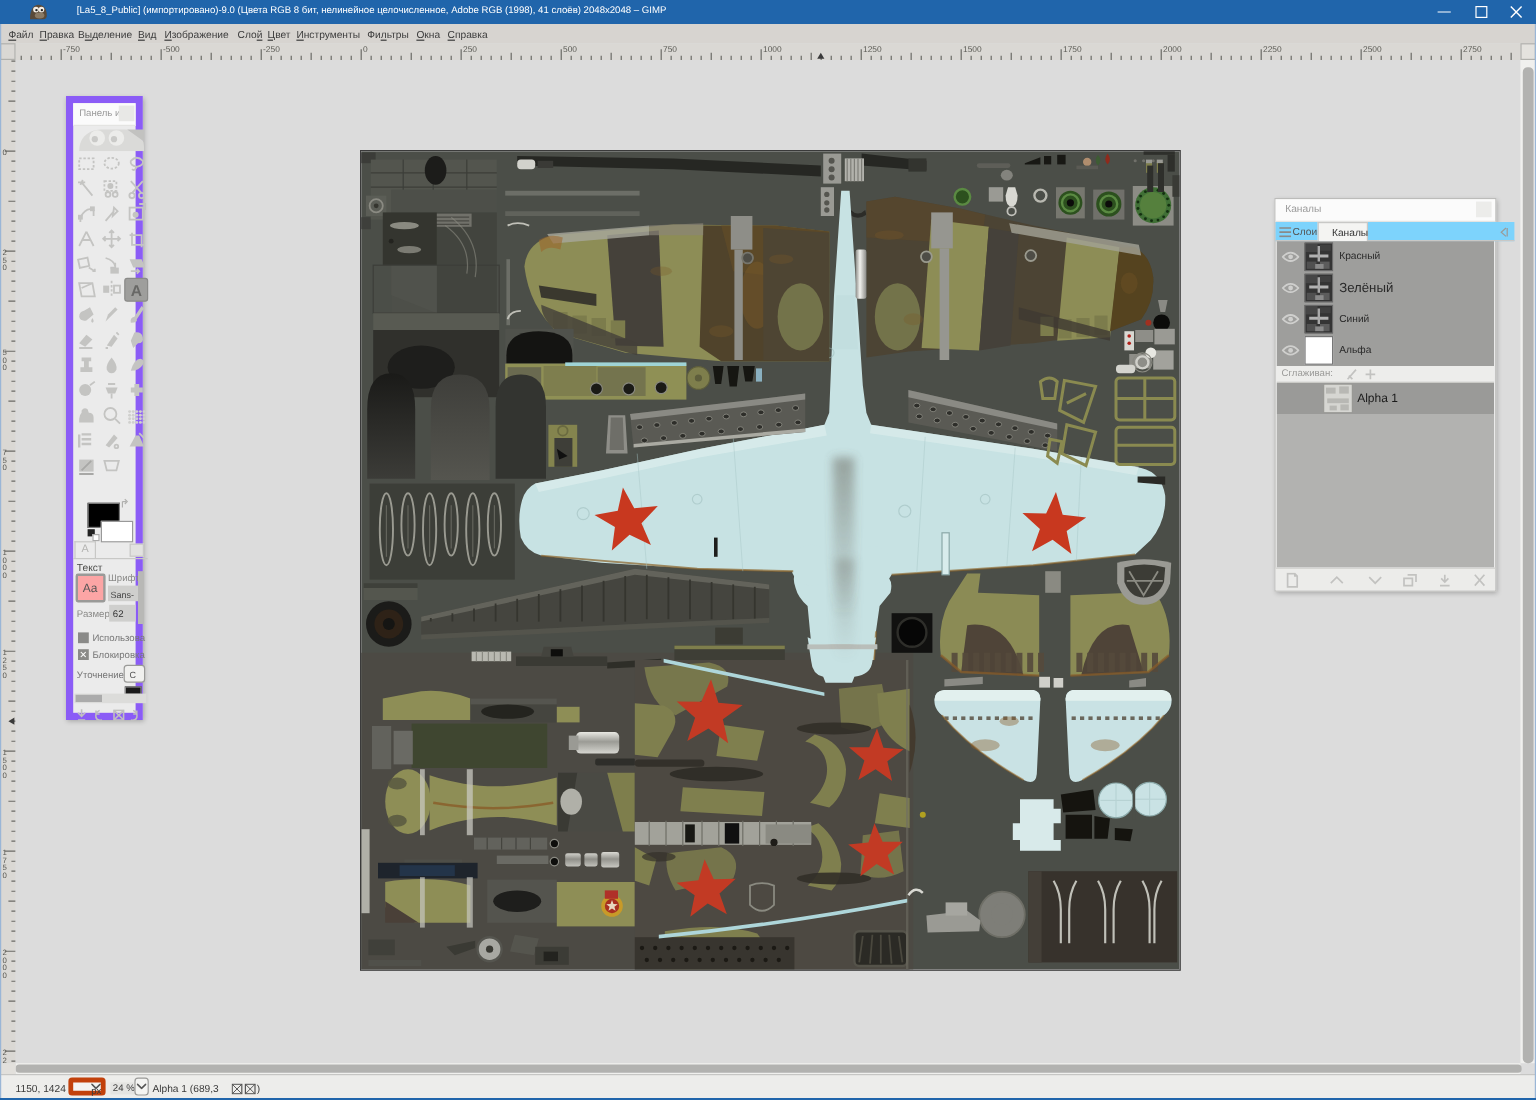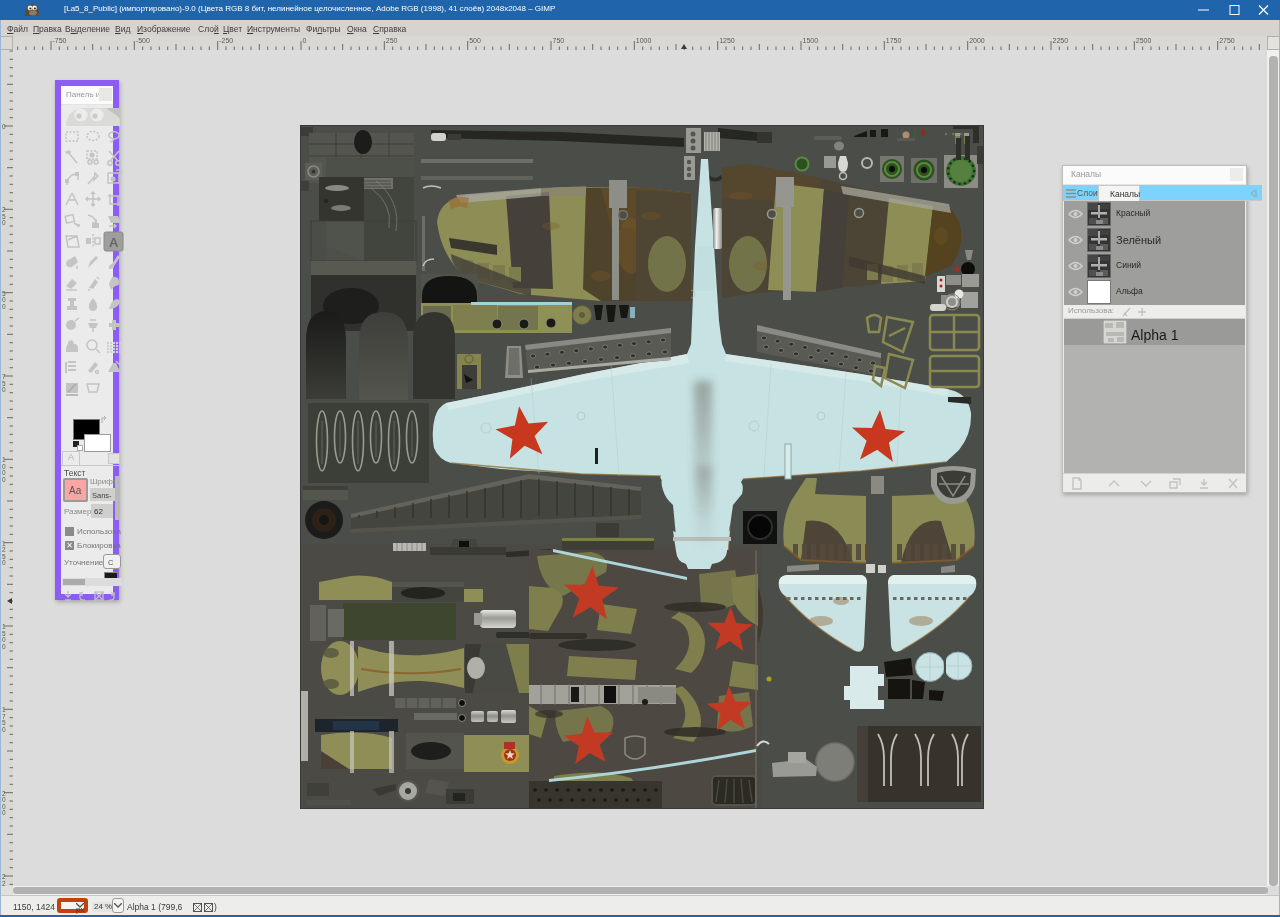--- a/index.html
+++ b/index.html
@@ -999,21 +999,21 @@
       <span style="position:absolute;left:13px;top:6px">1150, 1424</span>
       <span style="position:absolute;left:57px;top:2px;width:31px;height:15px;border:4px solid #c2410c;border-radius:3px;background:#f4f4f2;font-size:8px;padding:3px 0 0 15px">px</span>
       <svg width="8" height="5" viewBox="0 0 8 5" style="position:absolute;left:76px;top:7px">
         <path d="M0,0 L4,4 L8,0" fill="none" stroke="#555" stroke-width="1.3"></path>
       </svg>
       <span style="position:absolute;left:92px;top:6px;font-size:8px;background:#e4e4e2;padding:0 2px 1px 2px">24 %</span>
       <span style="position:absolute;left:112px;top:2px;width:12px;height:15px;border:1px solid #9a9a98;border-radius:3px;background:#f4f4f2"></span>
       <svg width="8" height="5" viewBox="0 0 8 5" style="position:absolute;left:114px;top:7px">
         <path d="M0,0 L4,4 L8,0" fill="none" stroke="#555" stroke-width="1.3"></path>
       </svg>
-      <span style="position:absolute;left:127px;top:6px">Alpha 1 (799,6 </span>
+      <span style="position:absolute;left:127px;top:6px">Alpha 1 (689,3 </span>
       <svg width="21" height="9" viewBox="0 0 21 9" style="position:absolute;left:193px;top:7px">
         <rect x="0.5" y="0.5" width="8" height="8" fill="none" stroke="#555"></rect>
         <path d="M0.5,0.5 L8.5,8.5 M8.5,0.5 L0.5,8.5" stroke="#555" stroke-width="0.8"></path>
         <rect x="11.5" y="0.5" width="8" height="8" fill="none" stroke="#555"></rect>
         <path d="M11.5,0.5 L19.5,8.5 M19.5,0.5 L11.5,8.5" stroke="#555" stroke-width="0.8"></path>
       </svg>
       <span style="position:absolute;left:214px;top:6px">)</span>
     </div>
 <div class="sideborder" style="left:0"></div>
 <div class="sideborder" style="left:1279px"></div>
@@ -1288,41 +1288,41 @@
         <rect x="0.5" y="0.5" width="23" height="23" fill="none" stroke="#6a6a6a"></rect>
       </svg>
       <span style="position:absolute;left:53px;top:94px;font-size:8.5px;color:#2a2a2a">Синий</span>
       <svg style="position:absolute;left:5px;top:121px" width="15" height="10" viewBox="0 0 15 10">
         <path d="M1,5 Q7.5,-2 14,5 Q7.5,12 1,5 Z" fill="none" stroke="#cfcfcd" stroke-width="1.5"></path>
         <circle cx="7.5" cy="5" r="2" fill="#cfcfcd"></circle>
       </svg>
       <div style="position:absolute;left:24px;top:114px;width:24px;height:24px;background:#fff;border:1px solid #777"></div>
       <span style="position:absolute;left:53px;top:120px;font-size:8.5px;color:#2a2a2a">Альфа</span>
       <div style="position:absolute;left:1px;top:139px;width:181px;height:14px;background:#ededeb;border-bottom:1px solid #d0d0ce">
-        <span style="position:absolute;left:4px;top:1px;font-size:8px;color:#9a9a98">Использова:</span>
+        <span style="position:absolute;left:4px;top:1px;font-size:8px;color:#9a9a98">Сглаживан:</span>
         <svg style="position:absolute;left:58px;top:2px" width="30" height="10" viewBox="0 0 30 10">
           <g stroke="#c2c2c0" fill="none" stroke-width="1.4">
             <path d="M1,9 L8,1 M2,6 L5,9"></path>
             <path d="M20,1 L20,9 M16,5 L24,5"></path>
           </g>
         </svg>
       </div>
       <div style="position:absolute;left:1px;top:153px;width:181px;height:26px;background:#9a9a98"></div>
       <svg style="position:absolute;left:40px;top:154px" width="24" height="24" viewBox="0 0 24 24">
         <rect width="24" height="24" fill="#d6d6d2"></rect>
         <g fill="#b8b8b4">
           <rect x="2" y="3" width="8" height="5"></rect>
           <rect x="13" y="2" width="8" height="6"></rect>
           <rect x="3" y="12" width="18" height="4"></rect>
           <rect x="5" y="18" width="6" height="4"></rect>
           <rect x="14" y="17" width="7" height="5"></rect>
         </g>
         <rect width="24" height="24" fill="none" stroke="#8a8a86"></rect>
       </svg>
-      <span style="position:absolute;left:68px;top:161px;font-size:14px;color:#1a1a1a">Alpha 1</span>
+      <span style="position:absolute;left:68px;top:161px;font-size:10px;color:#1a1a1a">Alpha 1</span>
       <div style="position:absolute;left:1px;top:179px;width:181px;height:128px;background:#b2b2b0"></div>
       <div style="position:absolute;left:0;top:307px;width:183px;height:19px;background:#ececea;border-top:1px solid #d0d0ce">
         <svg style="position:absolute;left:8px;top:3px" width="168" height="13" viewBox="0 0 168 13">
           <g stroke="#c2c2c0" fill="none" stroke-width="1.4">
             <path d="M2,1 L8,1 L10,3 L10,12 L2,12 Z M8,1 L8,3 L10,3"></path>
             <path d="M38,9 L43,4 L48,9"></path>
             <path d="M70,4 L75,9 L80,4"></path>
             <path d="M102,2 L109,2 L109,8 M99,5 L106,5 L106,11 L99,11 Z"></path>
             <path d="M133,2 L133,8 M130,5 L133,8 L136,5 M129,11 L137,11"></path>
             <path d="M158,2 L166,11 M166,2 L158,11"></path>

